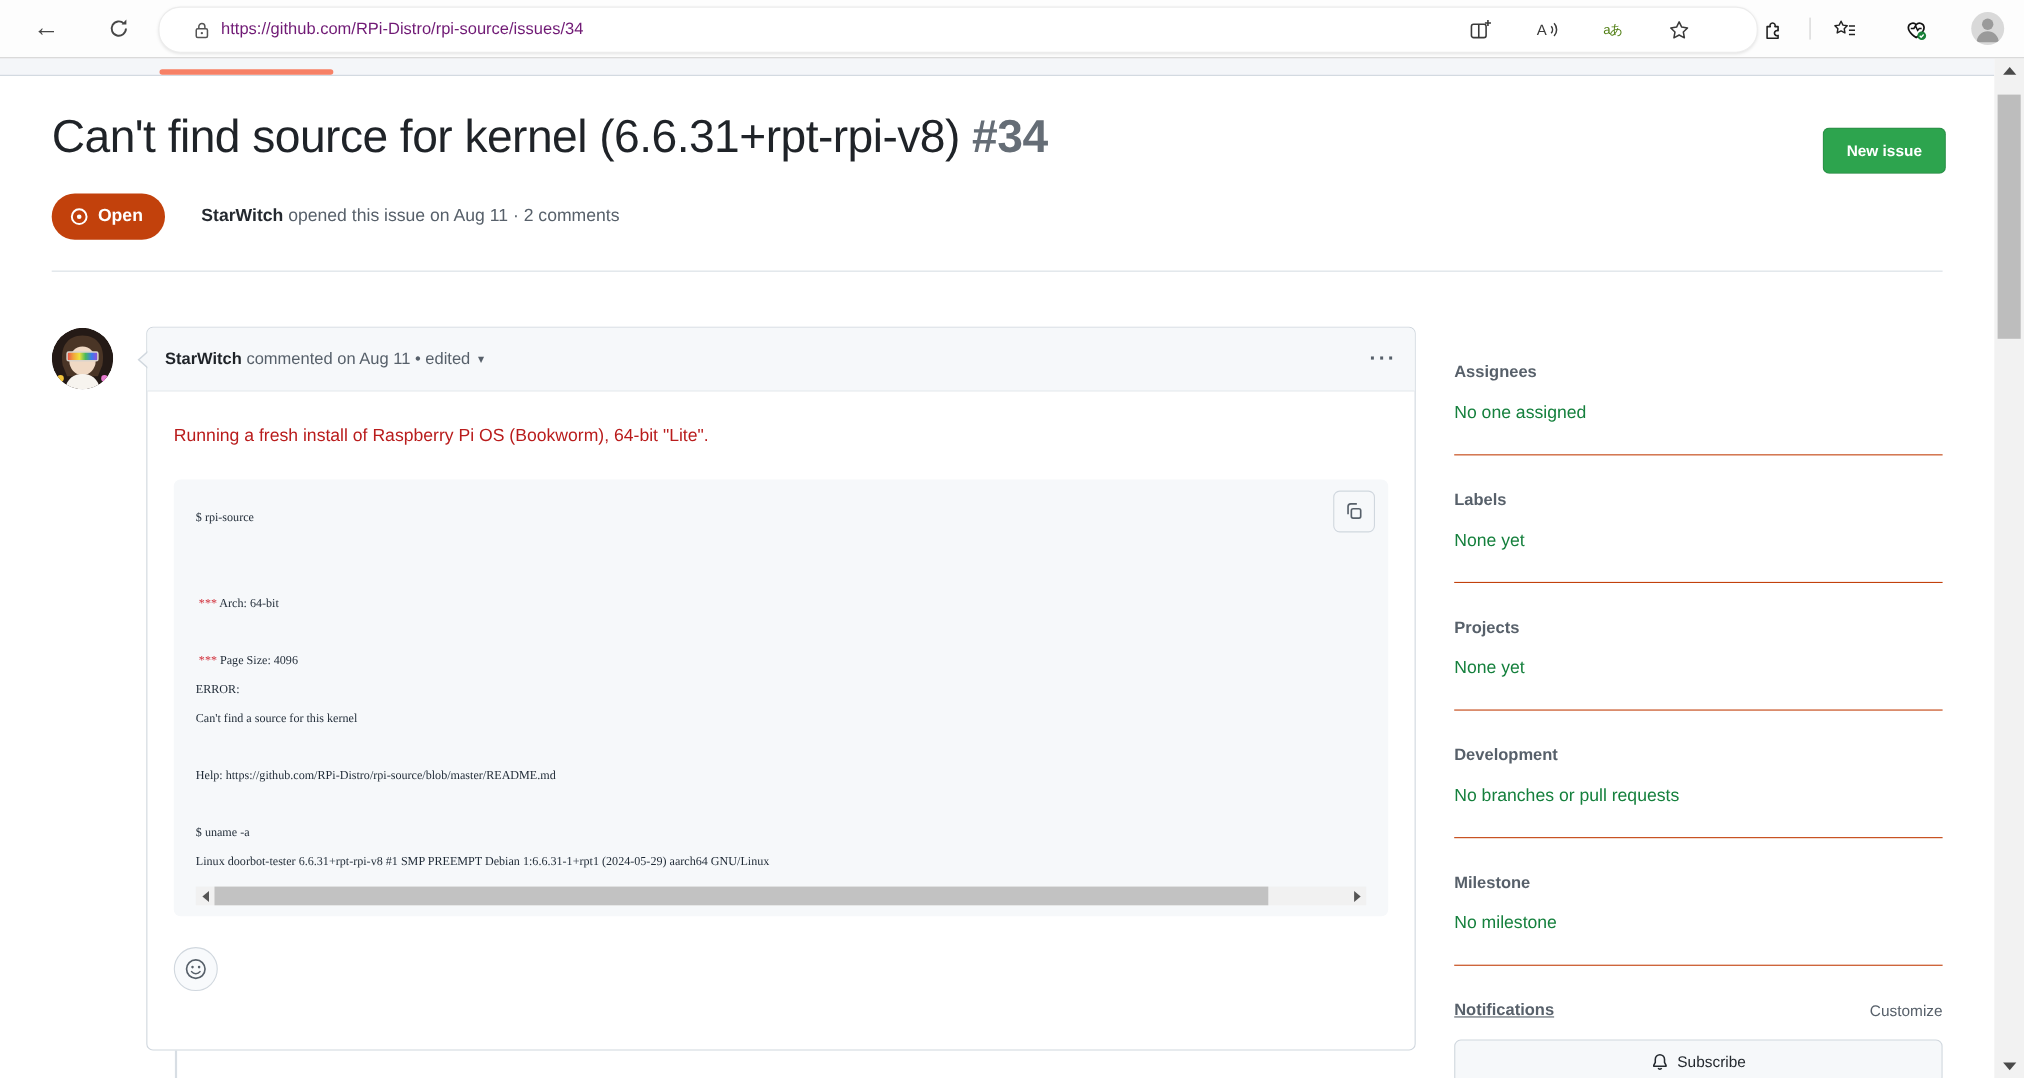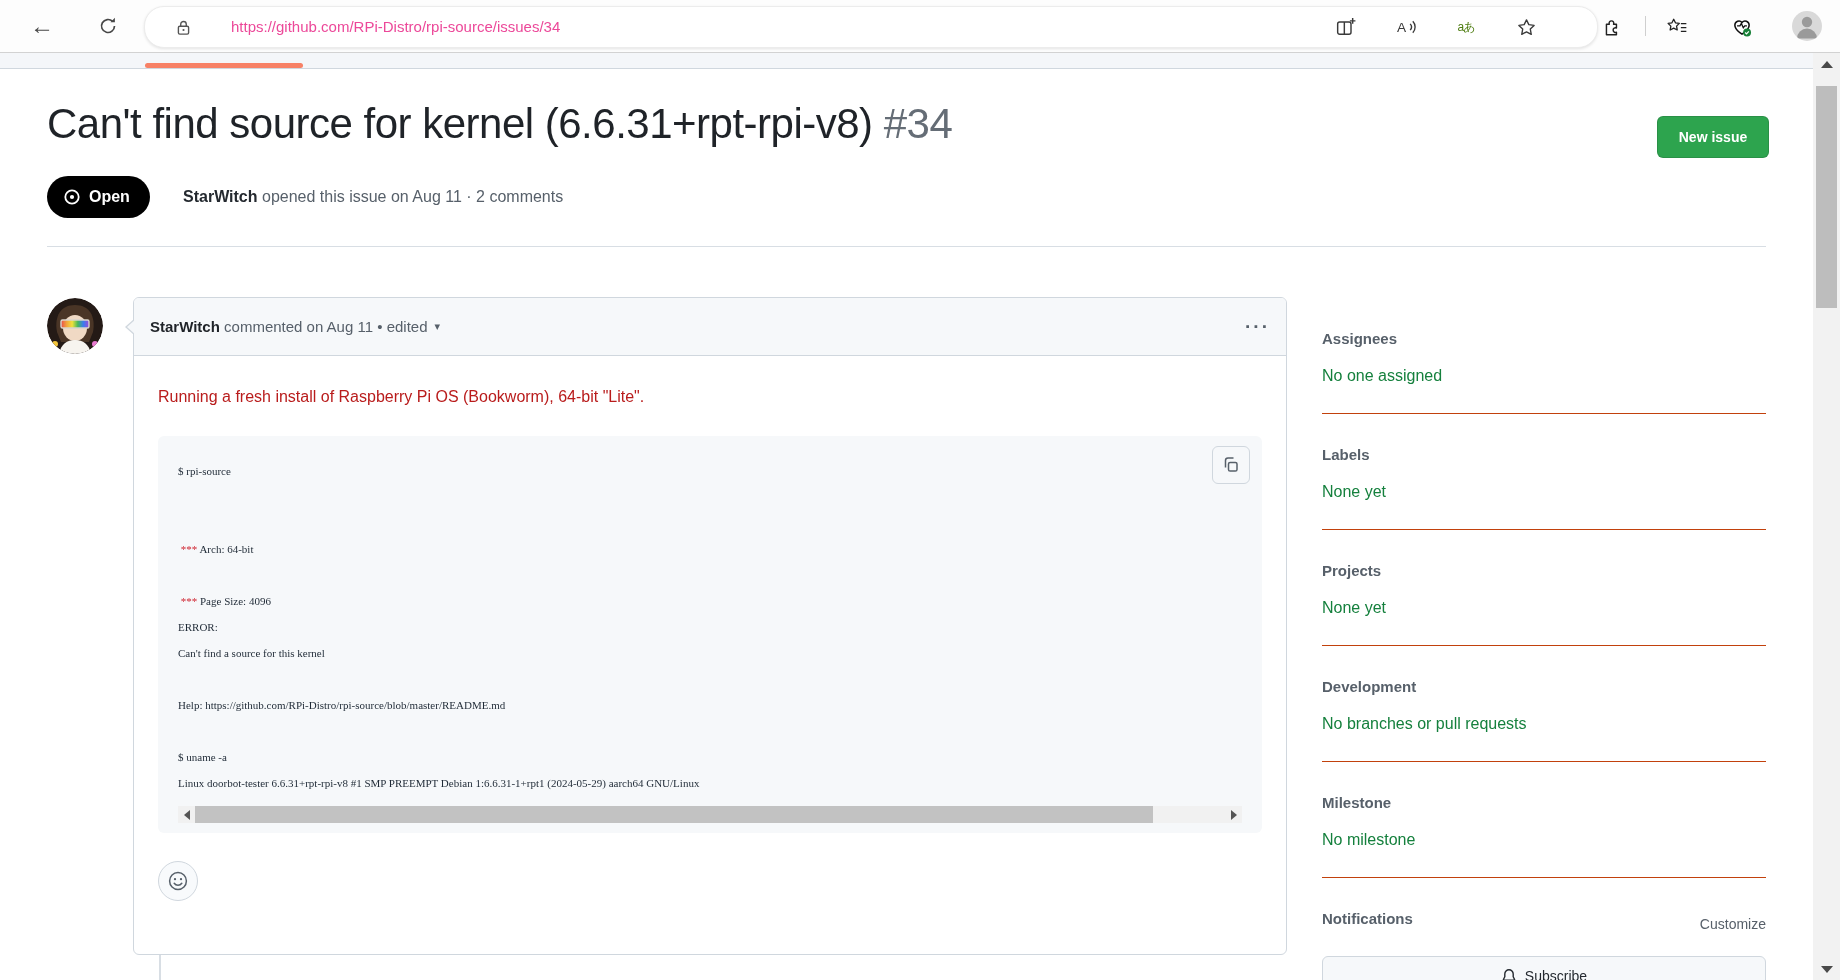--- a/index.html
+++ b/index.html
@@ -8,21 +8,21 @@
 
   
   .toolbar{position:absolute;left:0;top:0;width:1840px;height:52px;background:#fdfdfd;
            border-bottom:1px solid #d2d2d2;z-index:5;}
   .tb-btn{position:absolute;top:8px;width:36px;height:36px;border-radius:6px;display:flex;
           align-items:center;justify-content:center;color:#474747;}
   .back-glyph{font-size:24px;line-height:1;}
   .url-pill{position:absolute;left:144px;top:6px;width:1452px;height:40px;background:#ffffff;
             border:1px solid #ececec;border-radius:20px;box-shadow:0 1px 3px rgba(0,0,0,.10);
             display:flex;align-items:center;}
-  .url-text{position:absolute;left:86px;top:0;height:40px;line-height:40px;font-size:15px;color:#ec4899;white-space:nowrap;text-align:center;}
+  .url-text{position:absolute;left:56px;top:0;height:40px;line-height:40px;font-size:15px;color:#701a75;white-space:nowrap;text-align:center;}
   .pill-icon{position:absolute;top:8px;width:24px;height:24px;display:flex;align-items:center;justify-content:center;color:#555;}
   .chrome-icon{position:absolute;top:14px;width:26px;height:26px;display:flex;align-items:center;justify-content:center;color:#3a3a3a;}
   .tb-divider{position:absolute;left:1645px;top:16px;width:1px;height:20px;background:#cfcfcf;}
   .profile-avatar{position:absolute;left:1792px;top:11px;width:30px;height:30px;border-radius:50%;
                   background:#d9d9d9;overflow:hidden;display:flex;align-items:center;justify-content:center;}
   .translate-txt{font-size:12px;color:#4d7c0f;letter-spacing:-1px;}
 
   
   .tabstrip{position:absolute;left:0;top:53px;width:1813px;height:15px;background:#f4f6f9;
             border-bottom:1px solid #d0d7de;}
@@ -31,26 +31,26 @@
   
   .vscroll{position:absolute;left:1813px;top:53px;width:27px;height:927px;background:#f2f2f2;}
   .vscroll .arrow-up,.vscroll .arrow-down{position:absolute;left:0;width:27px;height:18px;display:flex;align-items:center;justify-content:center;}
   .tri-up{width:0;height:0;border-left:6px solid transparent;border-right:6px solid transparent;border-bottom:7px solid #4a4a4a;}
   .tri-down{width:0;height:0;border-left:6px solid transparent;border-right:6px solid transparent;border-top:7px solid #4a4a4a;}
   .vthumb{position:absolute;left:3px;right:3px;top:33px;height:222px;background:#bdbdbd;}
 
   
   .issue-title{position:absolute;left:47px;top:100px;width:1560px;font-size:42px;font-weight:300;
                color:#1f2328;letter-spacing:-.5px;white-space:nowrap;}
-  .issue-number{color:#656d76;font-weight:400;}
+  .issue-number{color:#656d76;font-weight:700;}
   .new-issue-btn{position:absolute;left:1657px;top:116px;width:110px;height:40px;background:#2da44e;
                  border:1px solid rgba(27,31,36,.15);border-radius:6px;color:#fff;font-size:14px;font-weight:600;
                  display:flex;align-items:center;justify-content:center;cursor:pointer;}
   .state-badge{position:absolute;left:47px;top:176px;height:42px;padding:0 20px 0 16px;border-radius:21px;
-               background:#000000;color:#fff;display:flex;align-items:center;gap:8px;font-size:16px;font-weight:600;}
+               background:#c2410c;color:#fff;display:flex;align-items:center;gap:8px;font-size:16px;font-weight:600;}
   .byline{position:absolute;left:183px;top:176px;height:42px;display:flex;align-items:center;
           font-size:16px;color:#57606a;white-space:pre;}
   .byline b{color:#24292f;font-weight:600;}
   .header-divider{position:absolute;left:47px;top:246px;width:1719px;height:1px;background:#d8dee4;}
 
   
   .gh-avatar{position:absolute;left:47px;top:298px;width:56px;height:56px;border-radius:50%;overflow:hidden;}
   .comment-card{position:absolute;left:133px;top:297px;width:1154px;height:658px;background:#fff;
                 border:1px solid #d0d7de;border-radius:6px;box-sizing:border-box;}
   .comment-header{position:relative;height:58px;background:#f6f8fa;border-bottom:1px solid #d0d7de;
@@ -310,21 +310,21 @@
     <div class="sb-section">
       <div class="sb-label">Development</div>
       <div class="sb-value">No branches or pull requests</div>
     </div>
     <div class="sb-section">
       <div class="sb-label">Milestone</div>
       <div class="sb-value">No milestone</div>
     </div>
 
     <div class="sb-notif-row">
-      <div class="sb-label" style="margin-bottom:11px;">Notifications</div>
+      <div class="sb-label" style="margin-bottom:0;text-decoration:underline;">Notifications</div>
       <div class="sb-customize">Customize</div>
     </div>
     <div class="subscribe-btn">
       <svg width="16" height="16" viewBox="0 0 16 16">
         <path d="M8 1.8A4.2 4.2 0 0 0 3.8 6v2.8L2.4 11.5v.8h11.2v-.8L12.2 8.8V6A4.2 4.2 0 0 0 8 1.8z" fill="none" stroke="#24292f" stroke-width="1.4" stroke-linejoin="round"></path>
         <path d="M6.5 14a1.6 1.6 0 0 0 3 0" fill="none" stroke="#24292f" stroke-width="1.4"></path>
       </svg>
       <span>Subscribe</span>
     </div>
   </div>

